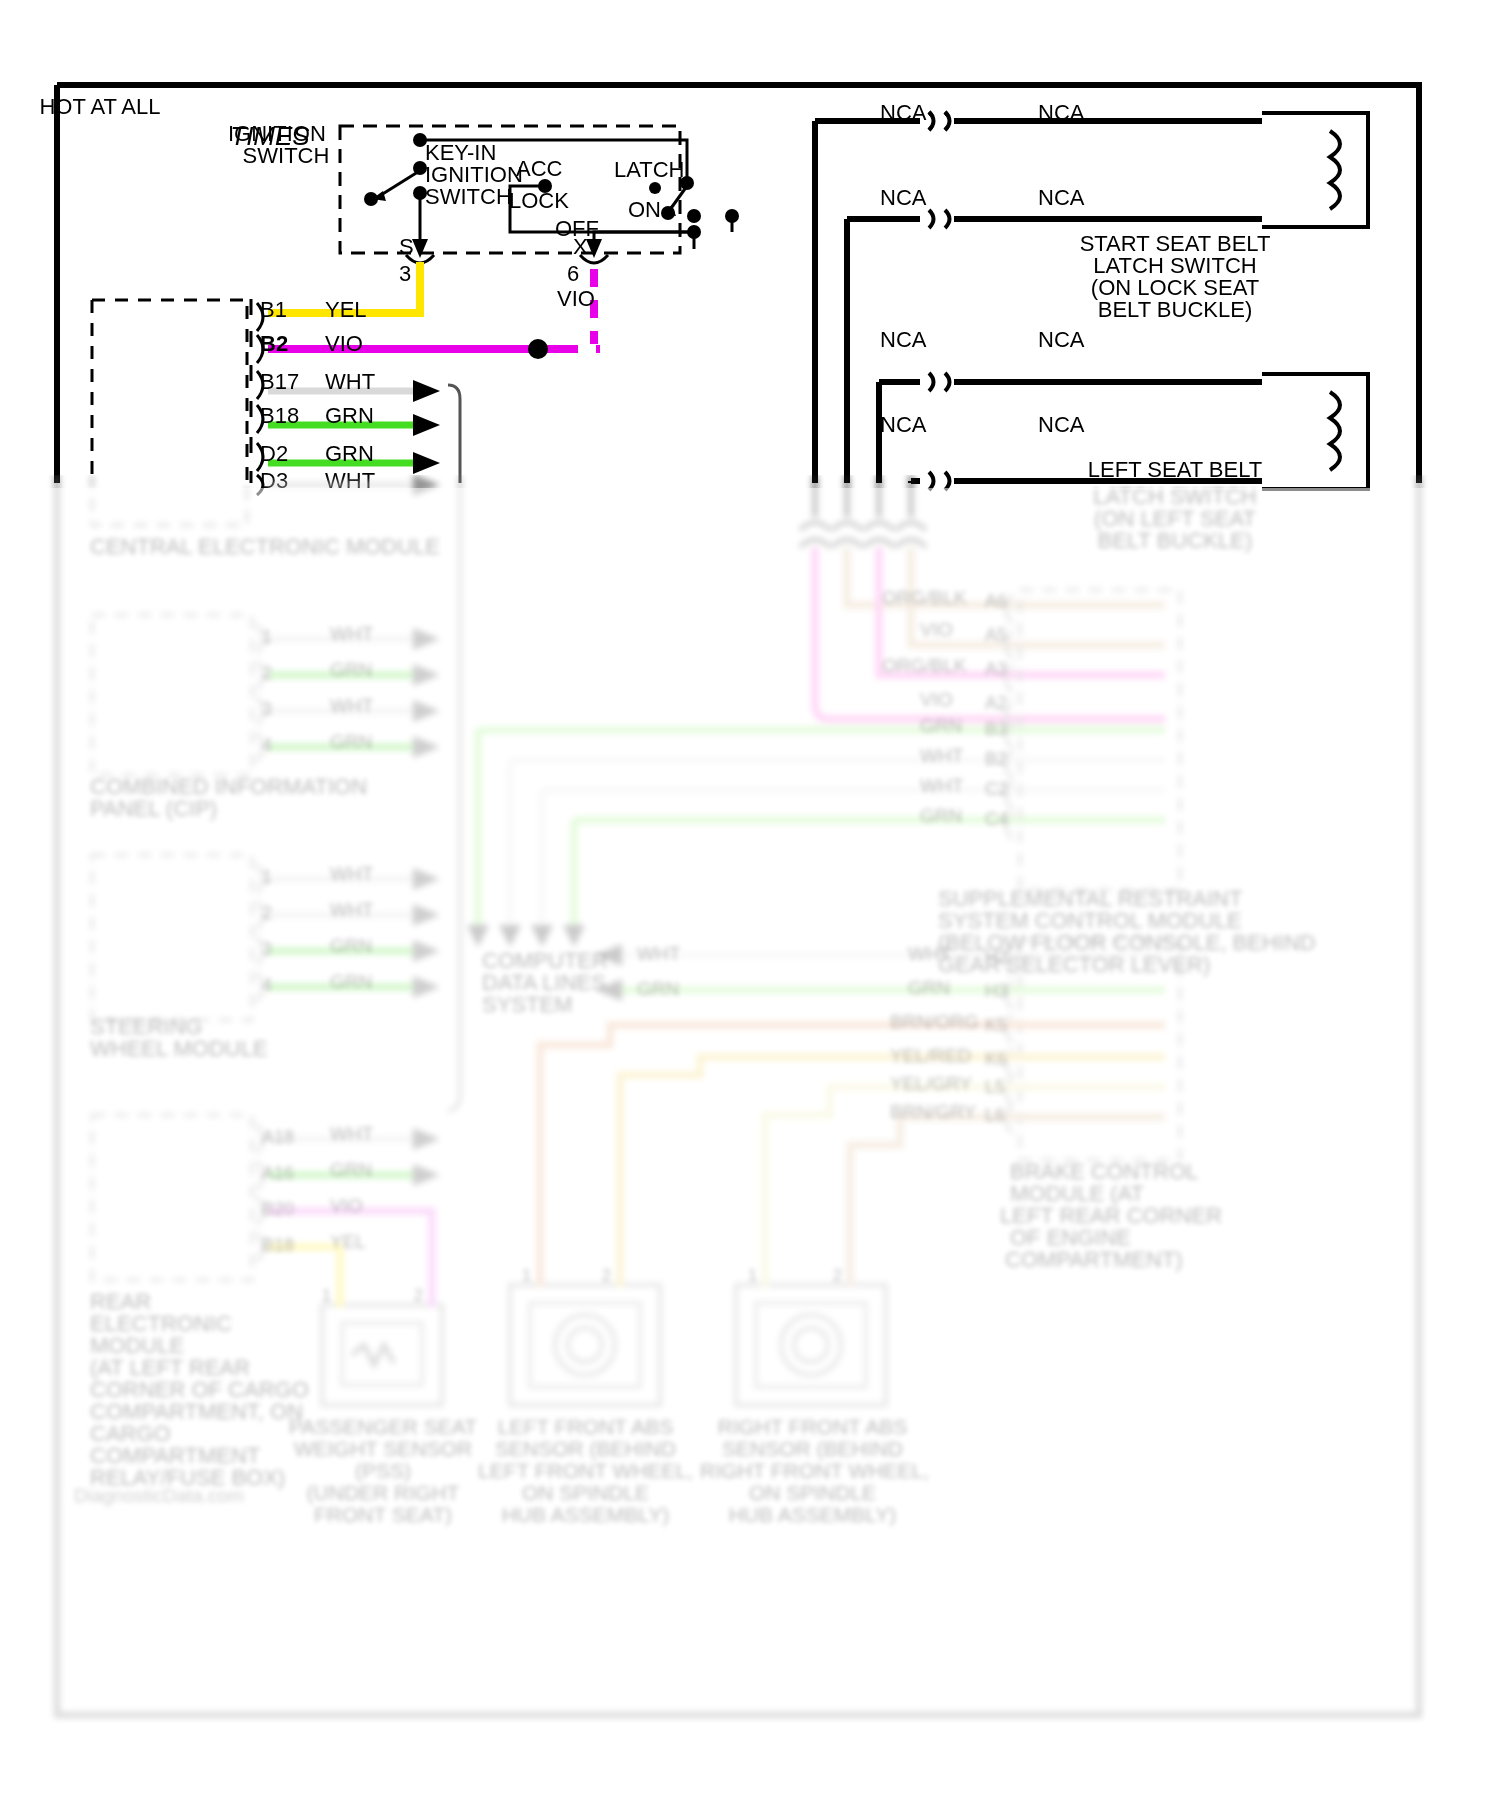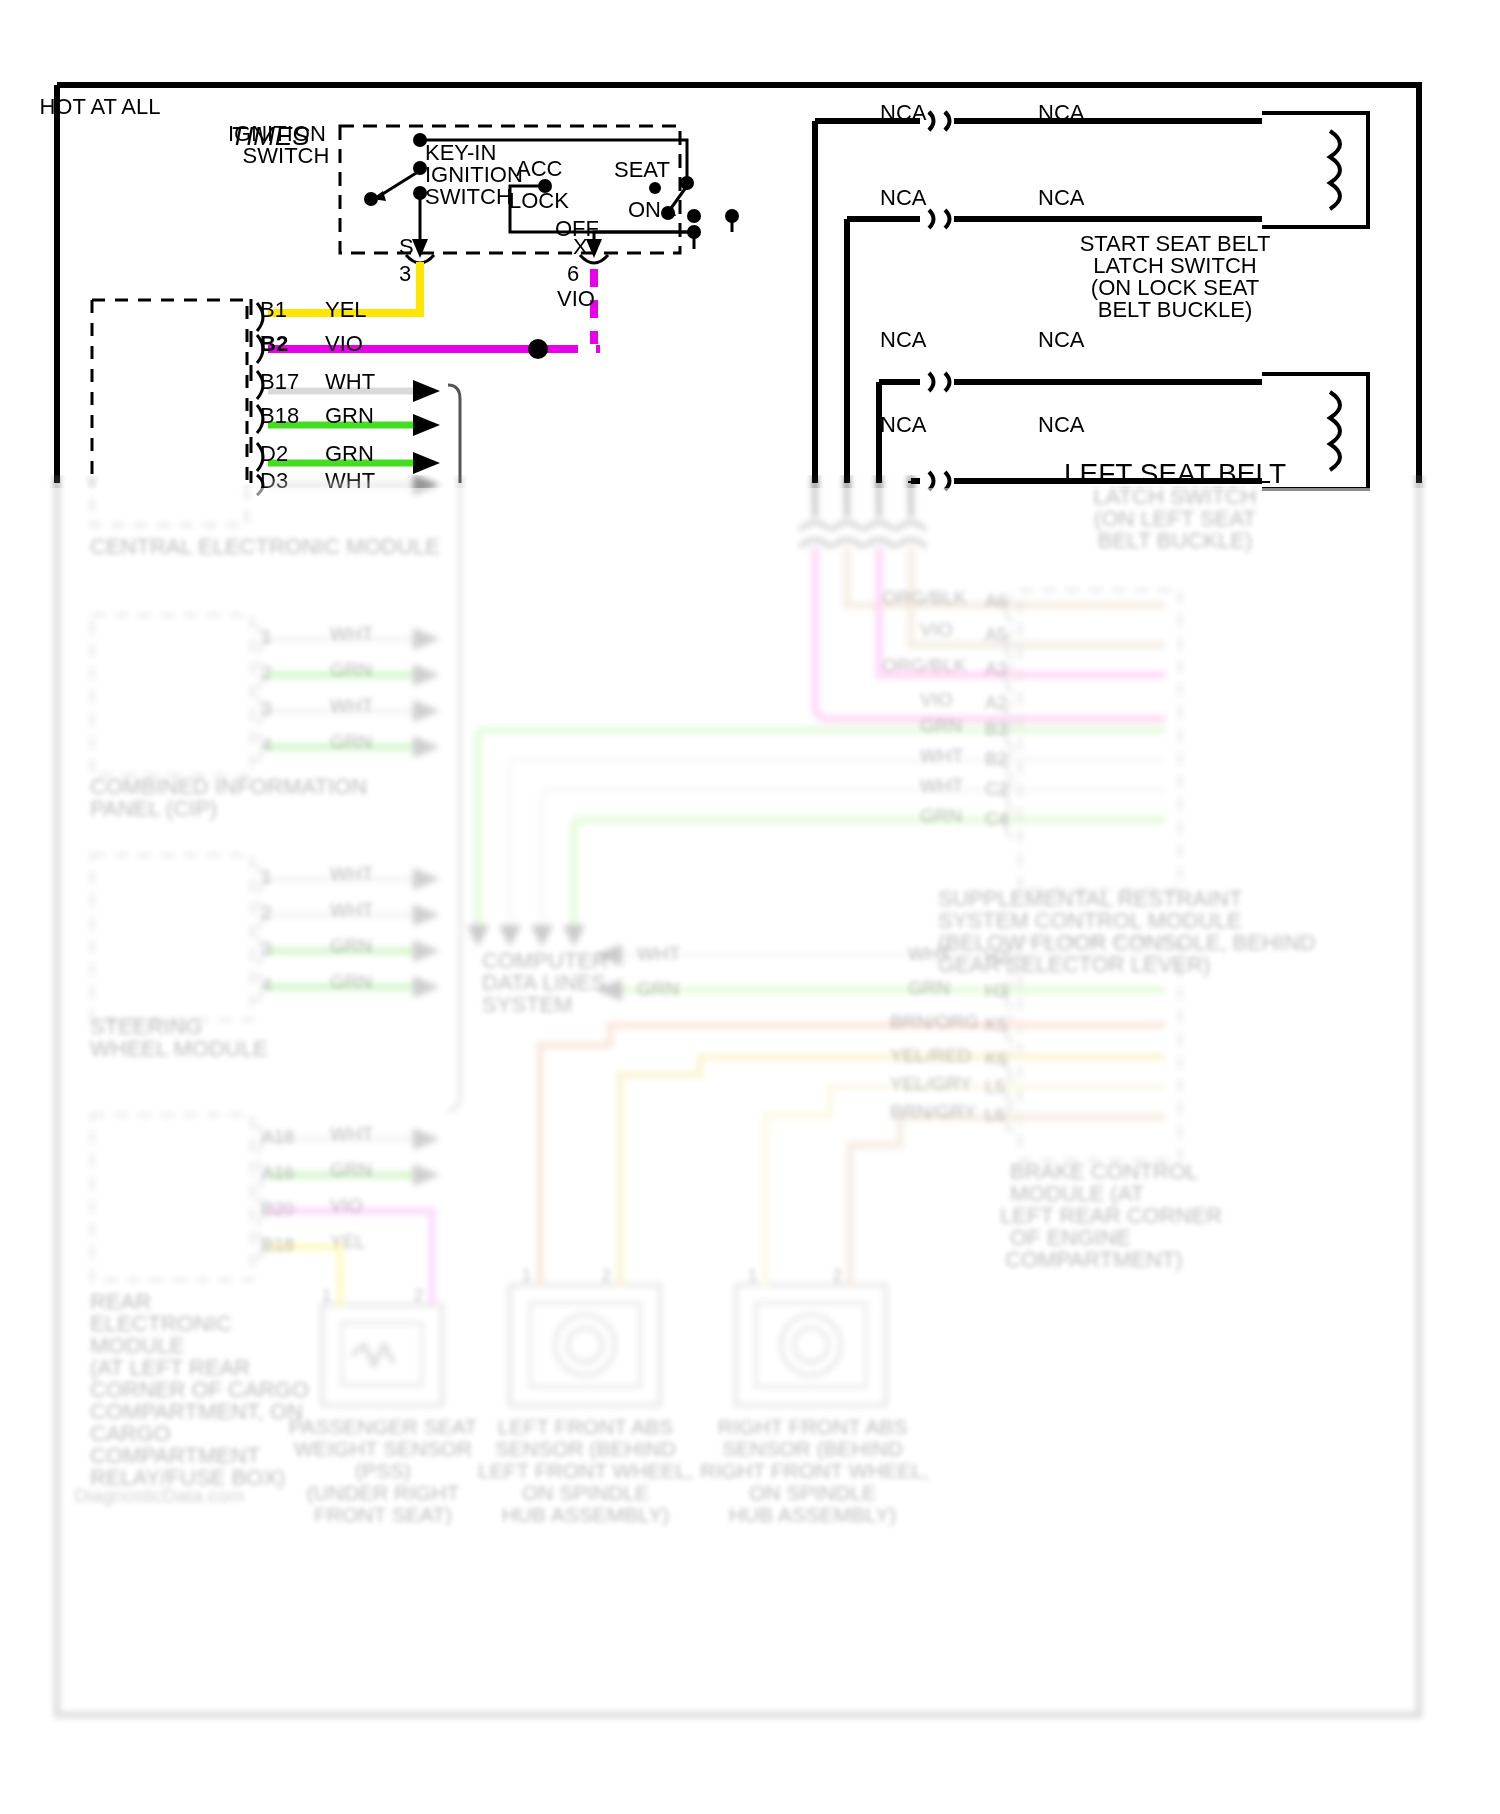--- a/index.html
+++ b/index.html
@@ -126,21 +126,21 @@
     <div class="txt ctr" style="left:196px;top:131px;width:180px;font-size:22px;">SWITCH</div>
 
     <div class="txt" style="left:425px;top:128px;font-size:22px;">KEY-IN</div>
     <div class="txt" style="left:425px;top:150px;font-size:22px;">IGNITION</div>
     <div class="txt" style="left:425px;top:172px;font-size:22px;">SWITCH</div>
 
     <div class="txt" style="left:516px;top:144px;font-size:22px;">ACC</div>
     <div class="txt" style="left:509px;top:176px;font-size:22px;">LOCK</div>
     <div class="txt" style="left:555px;top:204px;font-size:22px;">OFF</div>
     <div class="txt" style="left:628px;top:185px;font-size:22px;">ON</div>
-    <div class="txt" style="left:614px;top:145px;font-size:22px;">SEAT</div>
+    <div class="txt" style="left:614px;top:145px;font-size:22px;">LATCH</div>
 
     <div class="txt" style="left:399px;top:222px;font-size:22px;">S</div>
     <div class="txt" style="left:573px;top:222px;font-size:22px;">X</div>
     <div class="txt" style="left:399px;top:249px;font-size:22px;">3</div>
     <div class="txt" style="left:567px;top:249px;font-size:22px;">6</div>
     <div class="txt" style="left:557px;top:274px;font-size:22px;">VIO</div>
 
     <div class="txt" style="left:260px;top:285px;font-size:22px;">B1</div>
     <div class="txt" style="left:325px;top:285px;font-size:22px;">YEL</div>
     <div class="txt" style="left:260px;top:319px;font-size:22px;font-weight:bold;">B2</div>
@@ -161,21 +161,21 @@
     <div class="txt" style="left:880px;top:315px;font-size:22px;">NCA</div>
     <div class="txt" style="left:1038px;top:315px;font-size:22px;">NCA</div>
     <div class="txt" style="left:880px;top:400px;font-size:22px;">NCA</div>
     <div class="txt" style="left:1038px;top:400px;font-size:22px;">NCA</div>
 
     <div class="txt ctr" style="left:1010px;top:219px;width:330px;font-size:22px;">START SEAT BELT</div>
     <div class="txt ctr" style="left:1010px;top:241px;width:330px;font-size:22px;">LATCH SWITCH</div>
     <div class="txt ctr" style="left:1010px;top:263px;width:330px;font-size:22px;">(ON LOCK SEAT</div>
     <div class="txt ctr" style="left:1010px;top:285px;width:330px;font-size:22px;">BELT BUCKLE)</div>
 
-    <div class="txt ctr" style="left:1010px;top:445px;width:330px;font-size:28px;">LEFT SEAT BELT</div>
+    <div class="txt ctr" style="left:1010px;top:445px;width:330px;font-size:22px;">LEFT SEAT BELT</div>
   </div>
 
   <div class="abs" style="left:0;top:462px;width:1500px;height:1352px;overflow:hidden;">
 
     <div class="abs" style="left:0;top:0;width:1500px;height:1352px;background:rgba(255,255,255,0.55);z-index:5;"></div>
 
     <div class="blurlayer" style="left:0;top:0;width:1500px;height:1352px;">
       <svg width="1500" height="1352">
 
         <path d="M57,0 L57,1240 L1419,1240 L1419,0" fill="none" stroke="#666" stroke-width="6"></path>

